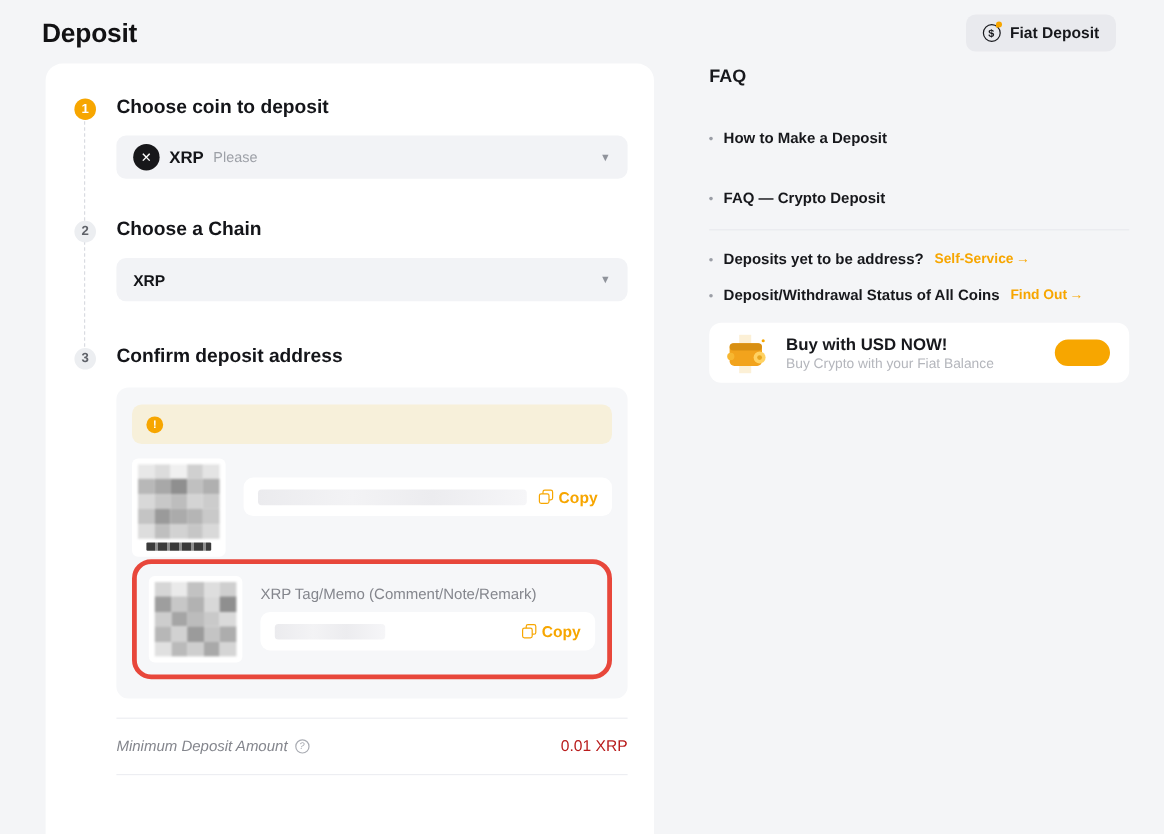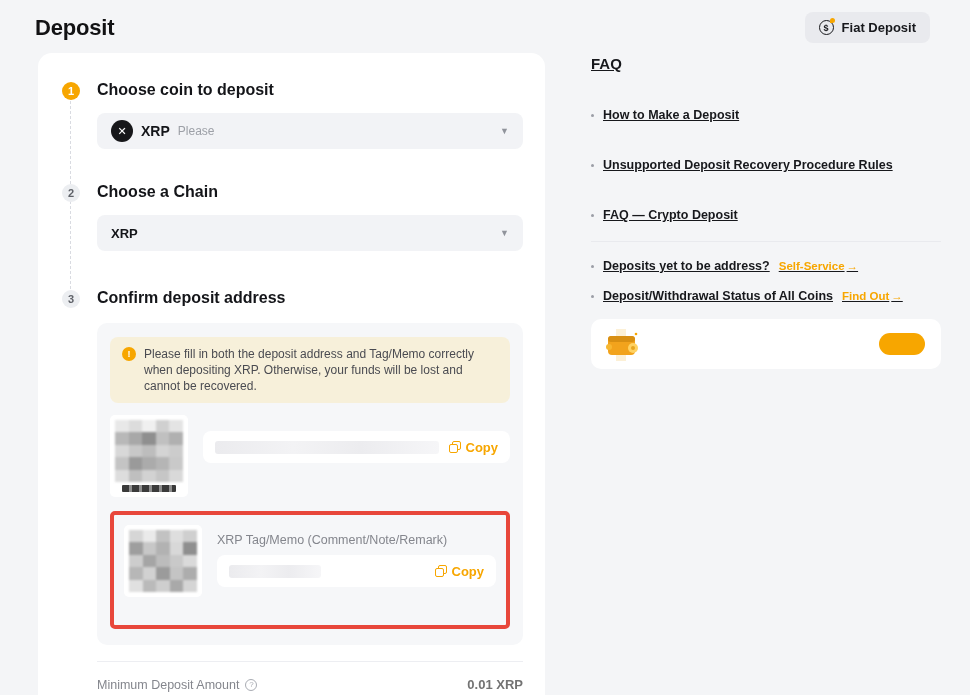--- a/index.html
+++ b/index.html
@@ -46,33 +46,33 @@
   .f-label { font-size:12.5px; color:#84868d; }
   .input { margin-top:8px; background:#fff; border-radius:8px; height:32px; display:flex; align-items:center; padding:0 12px; gap:10px; }
   .redact { height:13px; border-radius:3px; background:linear-gradient(90deg,#ebebee 0%,#f3f3f5 35%,#ececef 65%,#f6f6f8 100%); }
   .redact.addr { flex:1; }
   .redact.tag { width:92px; }
   .copy { margin-left:auto; display:flex; align-items:center; gap:5px; color:#f7a600; font-size:13px; font-weight:700; cursor:pointer; background:none; border:none; font-family:inherit; }
   .copy-ic { position:relative; width:12px; height:12px; }
   .copy-ic::before { content:""; position:absolute; right:0; top:0; width:7px; height:7px; border:1.5px solid #f7a600; border-radius:2px; }
   .copy-ic::after { content:""; position:absolute; left:0; bottom:0; width:7px; height:7px; border:1.5px solid #f7a600; border-radius:2px; background:#fff; }
 
-  .redbox { margin-top:14px; border:4px solid #e8473b; border-radius:5px; padding:8px 10px 28px; }
+  .redbox { margin-top:2px; border:4px solid #e8473b; border-radius:16px; padding:8px 10px 10px; }
   .redbox .addr-row { margin-top:2px; }
 
   
   .divider { height:1px; background:#edeef2; margin-top:16px; }
   .kv { display:flex; justify-content:space-between; align-items:center; }
-  .kv .k { display:flex; align-items:center; gap:6px; font-size:12.5px; color:#84868d; }
-  .kv .v { font-size:13px; font-weight:700; color:#737373; display:flex; align-items:center; gap:4px;margin-left:21px; }
+  .kv .k { display:flex; align-items:center; gap:6px; font-size:12.5px; color:#84868d;font-style:italic; }
+  .kv .v { font-size:13px; font-weight:400; color:#b91c1c; display:flex; align-items:center; gap:4px;margin-left:21px; }
   .kv.min { margin-top:15px; }
   .help { flex:none; width:12px; height:12px; border:1px solid #a9acb3; border-radius:50%; color:#a9acb3; font-size:8px; display:flex; align-items:center; justify-content:center; cursor:pointer; }
 
   
-  .right { width:350px; padding-top:2px;text-decoration:underline; }
+  .right { width:350px; padding-top:2px; }
   .faq-title { font-size:15px; font-weight:700; color:#17181c; margin-bottom:24px; }
   .faq-link { display:flex; align-items:center; gap:9px; margin-bottom:16px; font-size:12.5px; font-weight:700; color:#17181c; cursor:pointer;margin-top:36px; }
   .dot { flex:none; width:3px; height:3px; border-radius:50%; background:#9b9ea6; }
   .faq-divider { height:1px; background:#e9eaee; margin:19px 0 17px; }
   .action-row { display:flex; align-items:center; gap:9px; margin-bottom:16px; font-size:12.5px; font-weight:700; color:#17181c; }
   .olink { color:#f7a600; font-size:11.5px; font-weight:700; cursor:pointer; display:flex; align-items:center; gap:2px; }
 
   .banner { margin-top:8px; background:#fff; border-radius:10px; padding:8px 16px 8px 12px; display:flex; align-items:center; gap:12px; height:50px; cursor:pointer; }
   .banner-title { font-size:14px; font-weight:700; color:#17181c; }
   .banner-sub { font-size:11.5px; color:#b4b6bc; margin-top:3px; }
@@ -123,21 +123,20 @@
     </div>
 
     <div class="step">
       <div class="num gray">3</div>
       <div class="step-body">
         <div class="step-title">Confirm deposit address</div>
 
         <div class="panel">
           <div class="warn">
             <span class="warn-ic">!</span>
-            <span>Please fill in both the deposit address and Tag/Memo correctly when depositing XRP. Otherwise, your funds will be lost and cannot be recovered.</span>
           </div>
 
           <div class="addr-row">
             <div class="qr-frame">
               <div class="qr">
                 <i style="background:#e8e8e8"></i>
                   <i style="background:#dcdcdc"></i>
                   <i style="background:#f0f0f0"></i>
                   <i style="background:#d0d0d0"></i>
                   <i style="background:#e4e4e4"></i>
@@ -236,24 +235,20 @@
 
   <div class="right">
     <div class="faq-title">FAQ</div>
 
     <div class="faq-link">
       <span class="dot"></span>
       <span>How to Make a Deposit</span>
     </div>
     <div class="faq-link">
       <span class="dot"></span>
-      <span>Unsupported Deposit Recovery Procedure Rules</span>
-    </div>
-    <div class="faq-link">
-      <span class="dot"></span>
       <span>FAQ — Crypto Deposit</span>
     </div>
 
     <div class="faq-divider"></div>
 
     <div class="action-row">
       <span class="dot"></span>
       <span>Deposits yet to be address?</span>
       <span class="olink">
         <span>Self-Service</span>
@@ -272,18 +267,22 @@
     <div class="banner">
       <svg width="40" height="40" viewBox="0 0 40 40">
         <rect x="13" y="5" width="10" height="32" fill="#fbe9c4" opacity="0.7"></rect>
         <rect x="5" y="12" width="27" height="19" rx="4" fill="#f2a31c"></rect>
         <rect x="5" y="12" width="27" height="6" rx="3" fill="#d88f12"></rect>
         <circle cx="30" cy="24" r="5" fill="#ffd262"></circle>
         <circle cx="30" cy="24" r="2" fill="#e8a61f"></circle>
         <circle cx="6" cy="23" r="3" fill="#f7b731"></circle>
         <circle cx="33" cy="10" r="1.3" fill="#f7a600"></circle>
       </svg>
+      <div>
+        <div class="banner-title">Buy with USD NOW!</div>
+        <div class="banner-sub">Buy Crypto with your Fiat Balance</div>
+      </div>
       <button class="pill">
         <span></span>
       </button>
     </div>
   </div>
 </div>
 
 </body></html>

